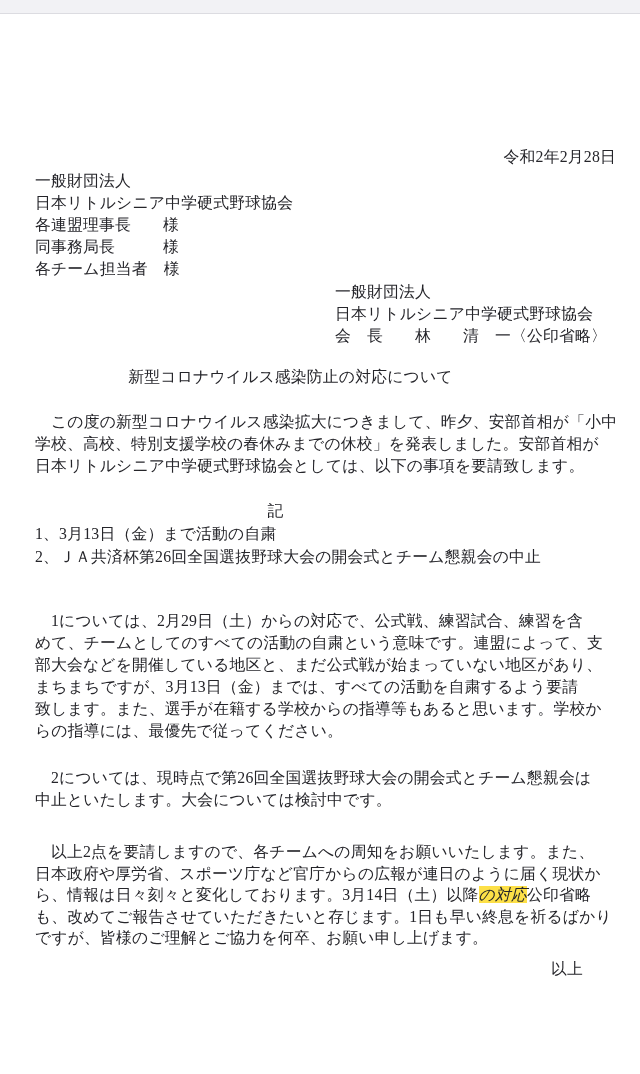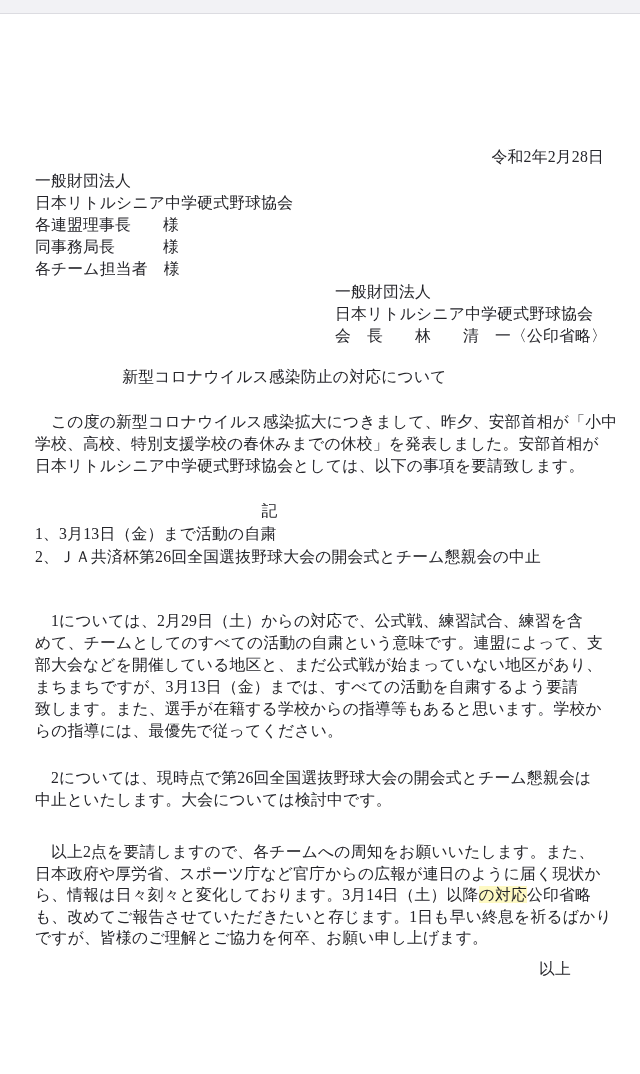--- a/index.html
+++ b/index.html
@@ -9,21 +9,21 @@
     font-family:"Liberation Serif","DejaVu Serif",serif;
     color:#25252a;
     overflow:hidden;
   }
   .statusbar{
     width:640px;height:13px;
     background:#f2f2f5;
     border-bottom:1px solid #dcdce1;
   }
   .doc{
-    padding:0 36px 0 35px;
+    padding:0 24px 0 35px;
     font-size:15.8px;
     line-height:22px;
     letter-spacing:0.2px;
   }
   .line{white-space:pre;}
   .date-line{
     margin-top:132px;
     text-align:right;
   }
   .recipient{margin-top:2px;}
@@ -50,21 +50,22 @@
   .detail2{margin-top:25px;}
   .closing{margin-top:30px;}
   .closing .line{line-height:21.5px;}
   .closing-mark{
     margin-top:9px;
     text-align:right;
     margin-right:33px;
     white-space:pre;
   }
   .hl{
-    background:#fef9c3;
+    background:#fde047;
+    font-style:italic;
   }
 </style>
 </head>
 <body>
 
 <div class="statusbar"></div>
 
 <div class="doc">
 
   <div class="line date-line">令和2年2月28日</div>

